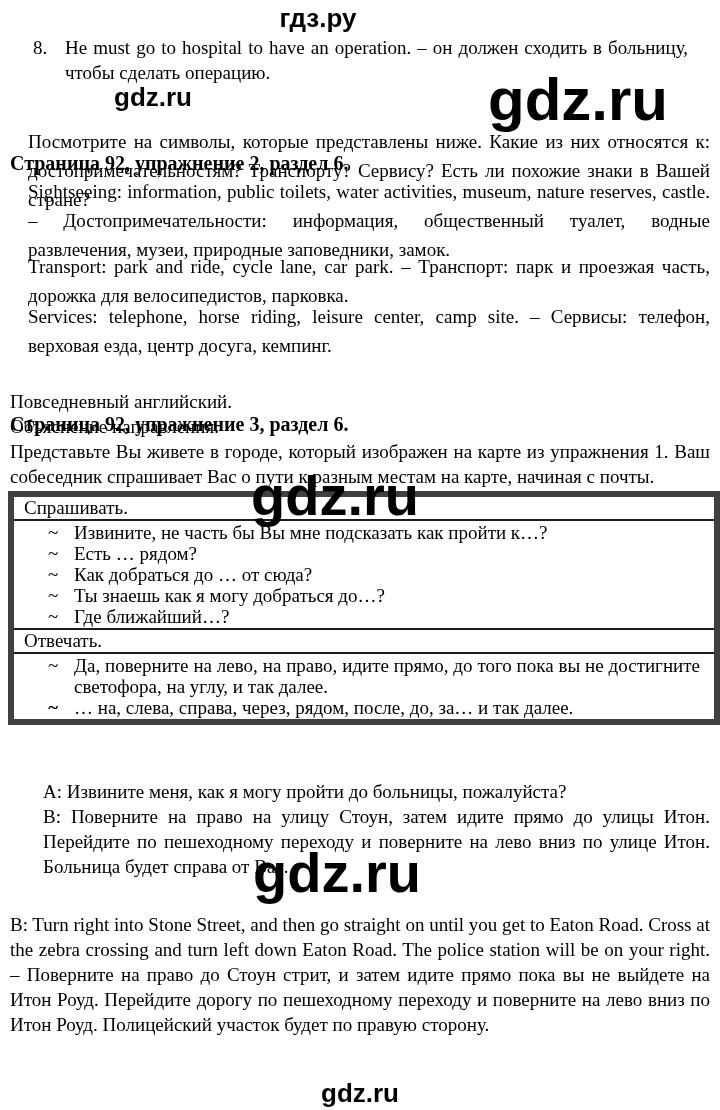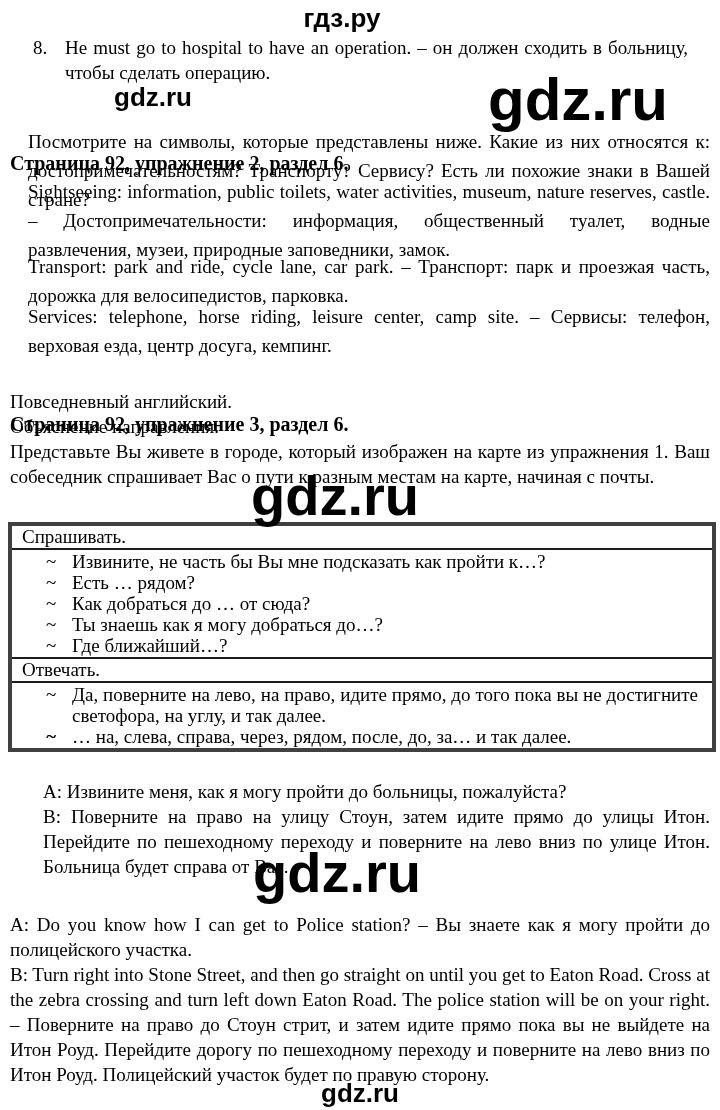--- a/index.html
+++ b/index.html
@@ -4,21 +4,21 @@
 <style>
   html,body { margin:0; padding:0; background:#ffffff; }
   .page {
     position:relative; width:720px; height:1110px; overflow:hidden;
     background:#ffffff; color:#000;
     font-family:"Liberation Serif", serif; font-size:19px;
   }
 
   .site-header {
     position:absolute; top:3px; left:0; width:636px; text-align:center;
-    font-family:"Liberation Sans", sans-serif; font-weight:bold; font-size:26px; line-height:30px;padding-left:24px;
+    font-family:"Liberation Sans", sans-serif; font-weight:bold; font-size:26px; line-height:30px;
   }
   .site-footer {
     position:absolute; top:1080px; left:0; width:720px; text-align:center;
     font-family:"Liberation Sans", sans-serif; font-weight:bold; font-size:26px; line-height:26px;
   }
 
   .wm {
     position:absolute; font-family:"Liberation Sans", sans-serif; font-weight:bold;
     line-height:1; color:#000; z-index:6; white-space:nowrap;
   }
@@ -47,22 +47,22 @@
   .p-intro2     { top:127px; }
   .p-sightsee   { top:177px; }
   .p-transport  { top:252px; }
   .p-services   { top:302px; }
 
   .intro3 { position:absolute; left:10px; right:10px; top:389px; line-height:25px; }
   .intro3 .line { line-height:25px; }
   .intro3 .just { text-align:justify; }
 
   .doc-table {
-    position:absolute; left:8px; width:700px; top:522px;
-    border:4px solid #404040; z-index:1; background:transparent;
+    position:absolute; left:8px; width:700px; top:491px;
+    border:6px solid #404040; z-index:1; background:transparent;
   }
   .tbl-header { line-height:22px; padding:0 10px; border-bottom:2px solid #1c1c1c; }
   .tbl-list { list-style:none; margin:0; padding:1px 0; }
   .tbl-list.mid { border-bottom:2px solid #1c1c1c; }
   .tbl-list li { position:relative; line-height:21px; padding-left:60px; padding-right:14px; text-align:justify; }
   .tilde { position:absolute; left:34px; top:0; }
 
   .dialog { position:absolute; left:10px; right:10px; line-height:25px; }
   .dialog p { margin:0; text-align:justify; }
   .dialog-1 { top:779px;margin-left:33px; }
@@ -116,19 +116,18 @@
   </div>
 
   <div class="dialog dialog-1">
     <p>А: Извините меня, как я могу пройти до больницы, пожалуйста?</p>
     <p>В: Поверните на право на улицу Стоун, затем идите прямо до улицы Итон. Перейдите по пешеходному переходу и поверните на лево вниз по улице Итон. Больница будет справа от Вас.</p>
   </div>
 
   <div class="wm wm-mid2">gdz.ru</div>
 
   <div class="dialog dialog-2">
-    <p>А: Do you know how I can get to Police station? – Вы знаете как я могу пройти до полицейского участка.</p>
     <p>B: Turn right into Stone Street, and then go straight on until you get to Eaton Road. Cross at the zebra crossing and turn left down Eaton Road. The police station will be on your right. – Поверните на право до Стоун стрит, и затем идите прямо пока вы не выйдете на Итон Роуд. Перейдите дорогу по пешеходному переходу и поверните на лево вниз по Итон Роуд. Полицейский участок будет по правую сторону.</p>
   </div>
 
   <div class="site-footer">gdz.ru</div>
 
 </div>
 
 </body></html>

